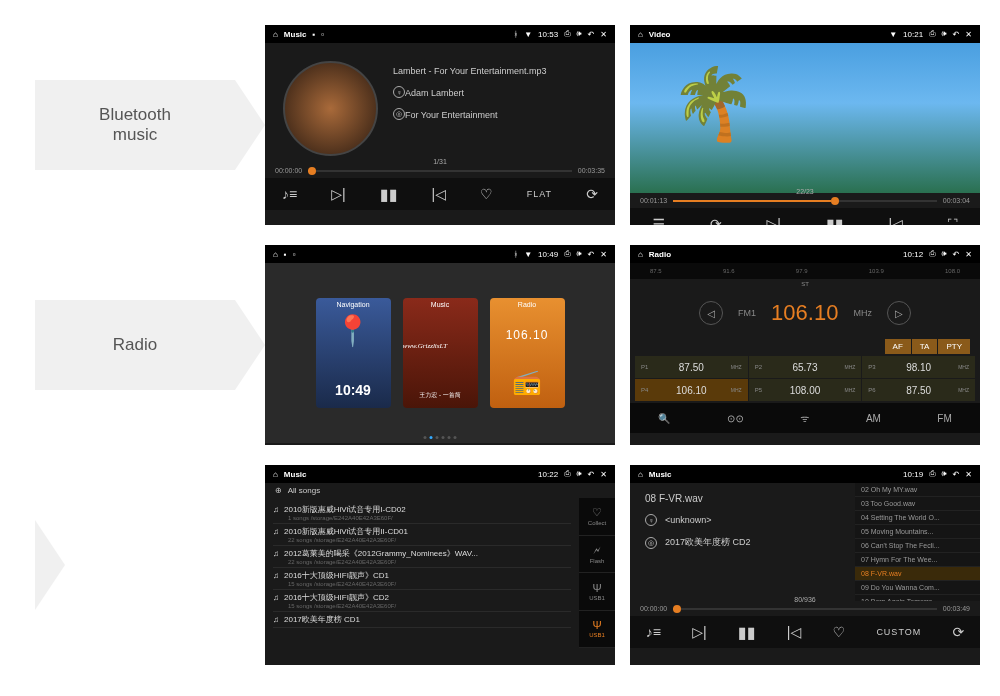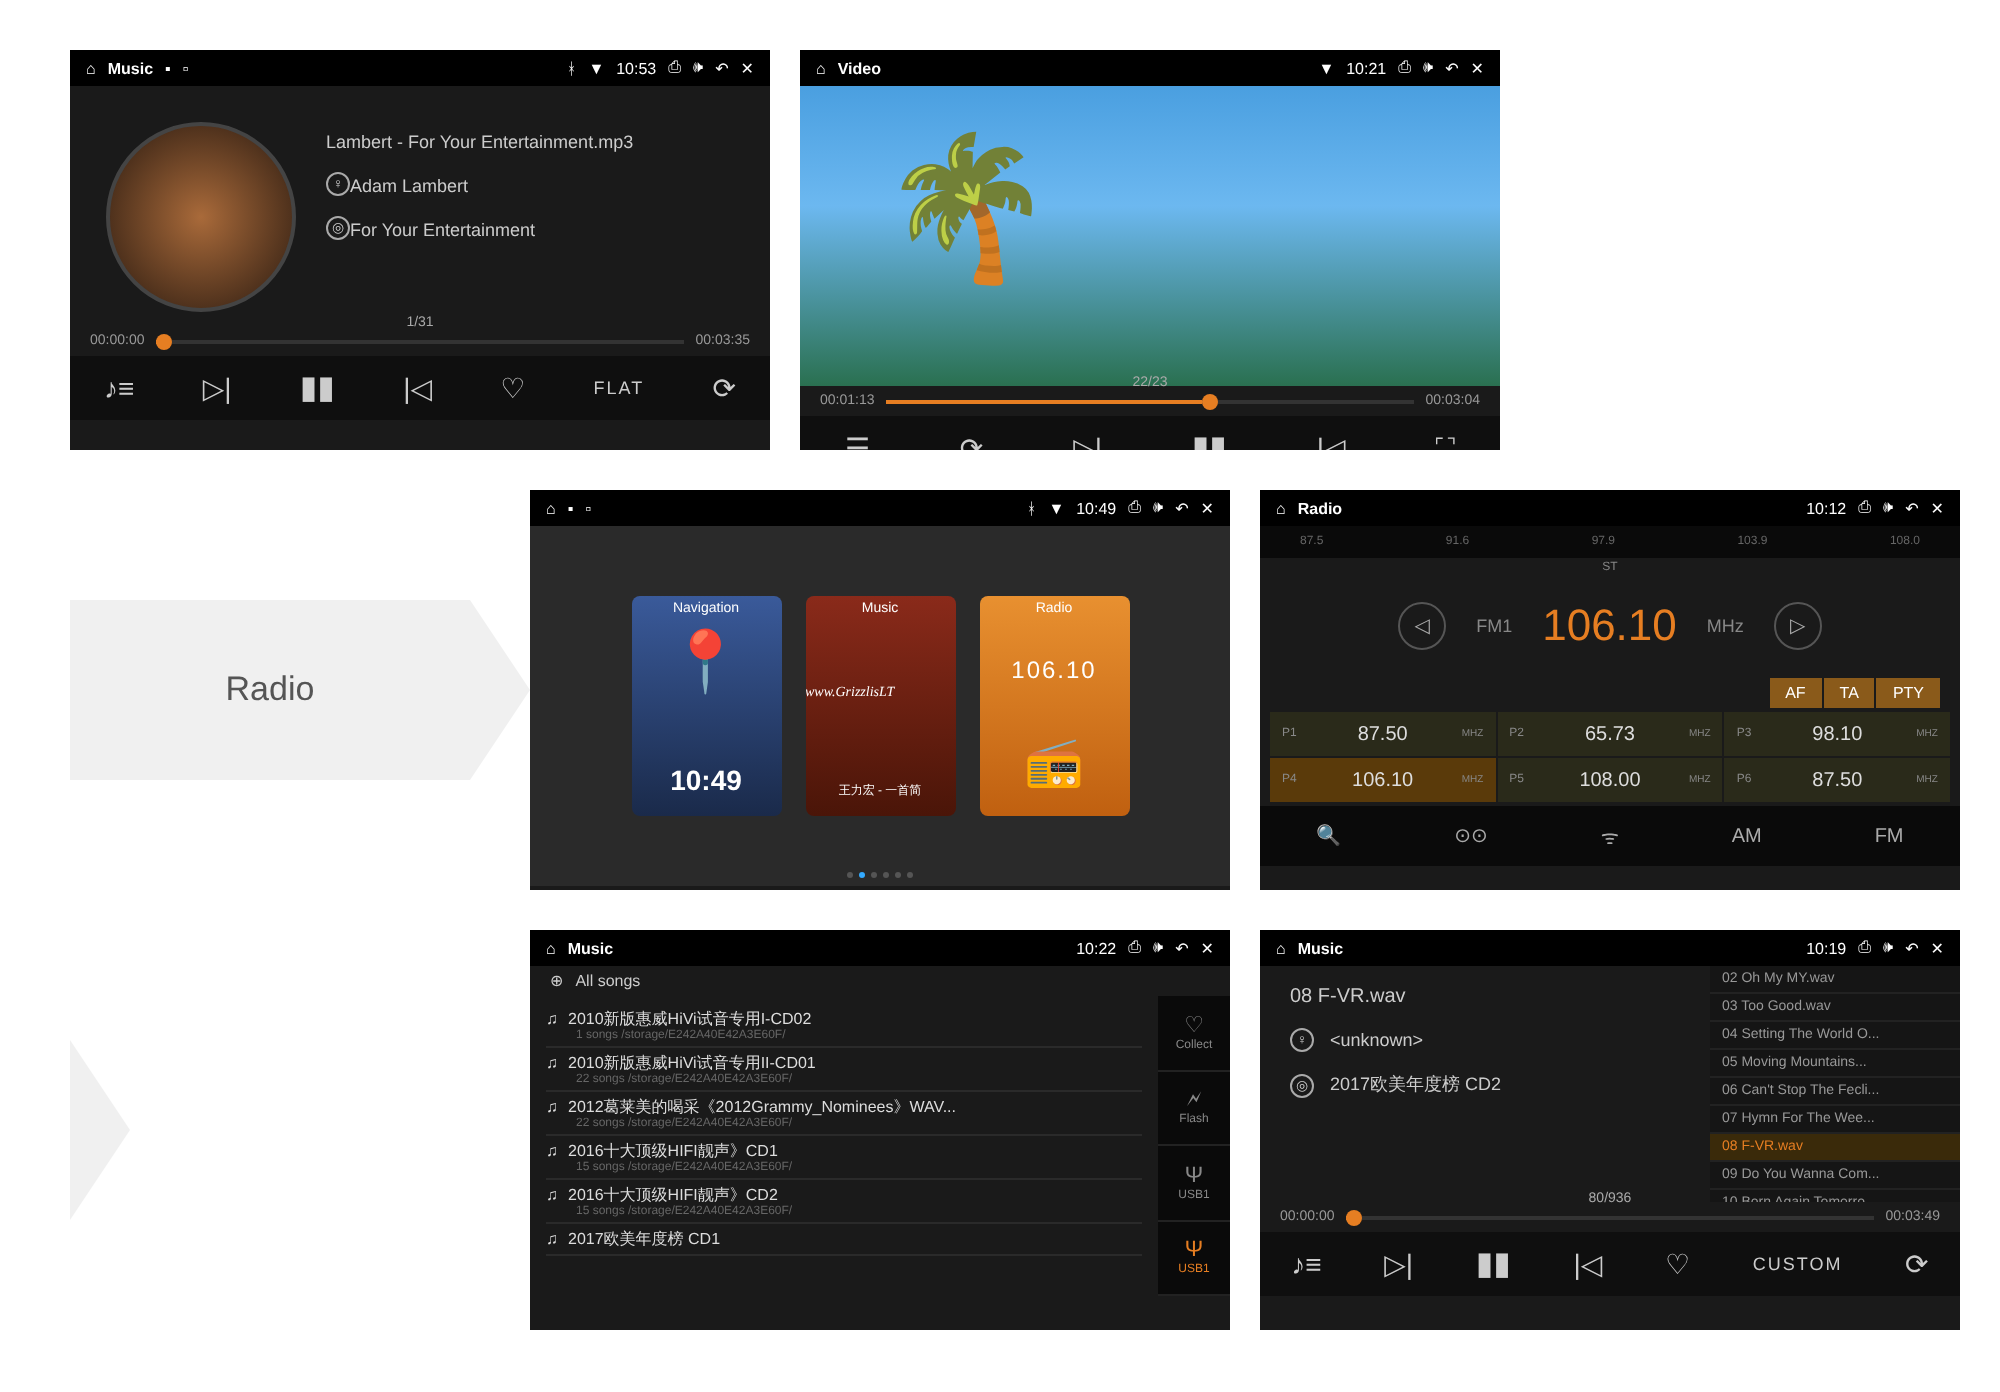--- a/index.html
+++ b/index.html
@@ -80,20 +80,25 @@
   .np-right { width: 125px; background: #151515; overflow: hidden; }
   .np-right .tr { padding: 3px 6px; font-size: 7px; color: #999; border-bottom: 1px solid #222; white-space: nowrap; overflow: hidden; text-overflow: ellipsis; }
   .np-right .tr.on { background: #3a2a0a; color: #e67e22; }
 </style>
 </head>
 <body>
 
 <div style="padding: 25px 20px 0 35px;">
 
 <div class="row">
+  <div class="label-cell">
+    <div class="label-box" style="white-space: pre-line;">Bluetooth
+music</div>
+    <div class="label-arrow"></div>
+  </div>
   <div class="screens">
 
     <div class="screen">
       <div class="statusbar">
         <span class="ico">⌂</span>
         <span class="title">Music</span>
         <span class="ico">▪</span>
         <span class="ico">▫</span>
         <span class="sp"></span>
         <span class="ico">ᚼ</span>

